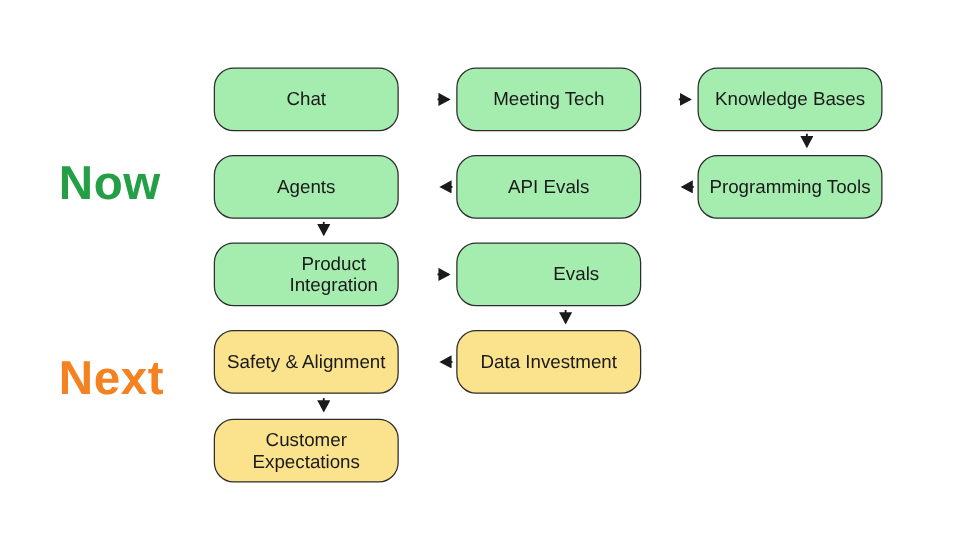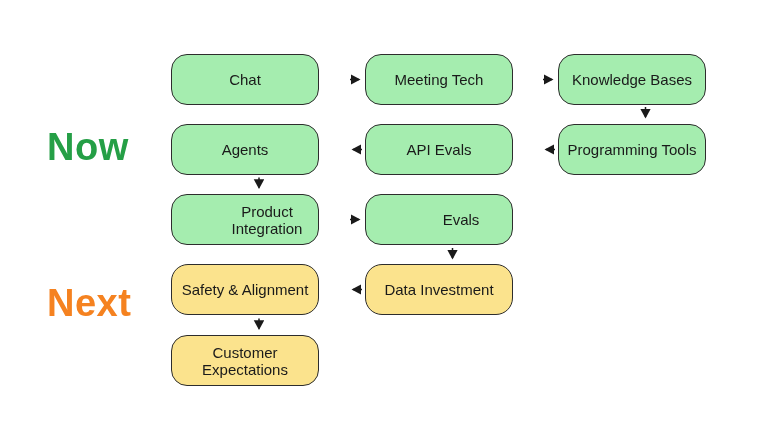--- a/index.html
+++ b/index.html
@@ -15,21 +15,21 @@
   .node{
     position:absolute;width:148px;height:51px;
     border:1.6px solid var(--border,#2d2d2d);border-radius:16px;
     display:flex;align-items:center;justify-content:center;
     font-size:15px;color:var(--text,#1a1a1a);
     box-sizing:border-box;text-align:center;
   }
   .node.now{background:var(--green_fill,#a5edaf);}
   .node.next{background:var(--yellow_fill,#fbe38d);}
   .c1{left:171px;}.c2{left:365px;}.c3{left:558px;}
-  .r1{top:54px;}.r2{top:124px;}.r3{top:194px;padding-left:44px;}.r4{top:264px;border-radius:17px;}.r5{top:335px;justify-content:flex-end;}
+  .r1{top:54px;}.r2{top:124px;}.r3{top:194px;padding-left:44px;}.r4{top:264px;}.r5{top:335px;justify-content:flex-end;}
   svg.edges{position:absolute;left:0;top:0;pointer-events:none;}
   svg.edges line{stroke:var(--arrow,#1a1a1a);stroke-width:1.5;}
 </style>
 </head>
 <body>
 
 <div class="canvas">
 
   <div class="phase-label" id="label-now">Now</div>
   <div class="phase-label" id="label-next">Next</div>

